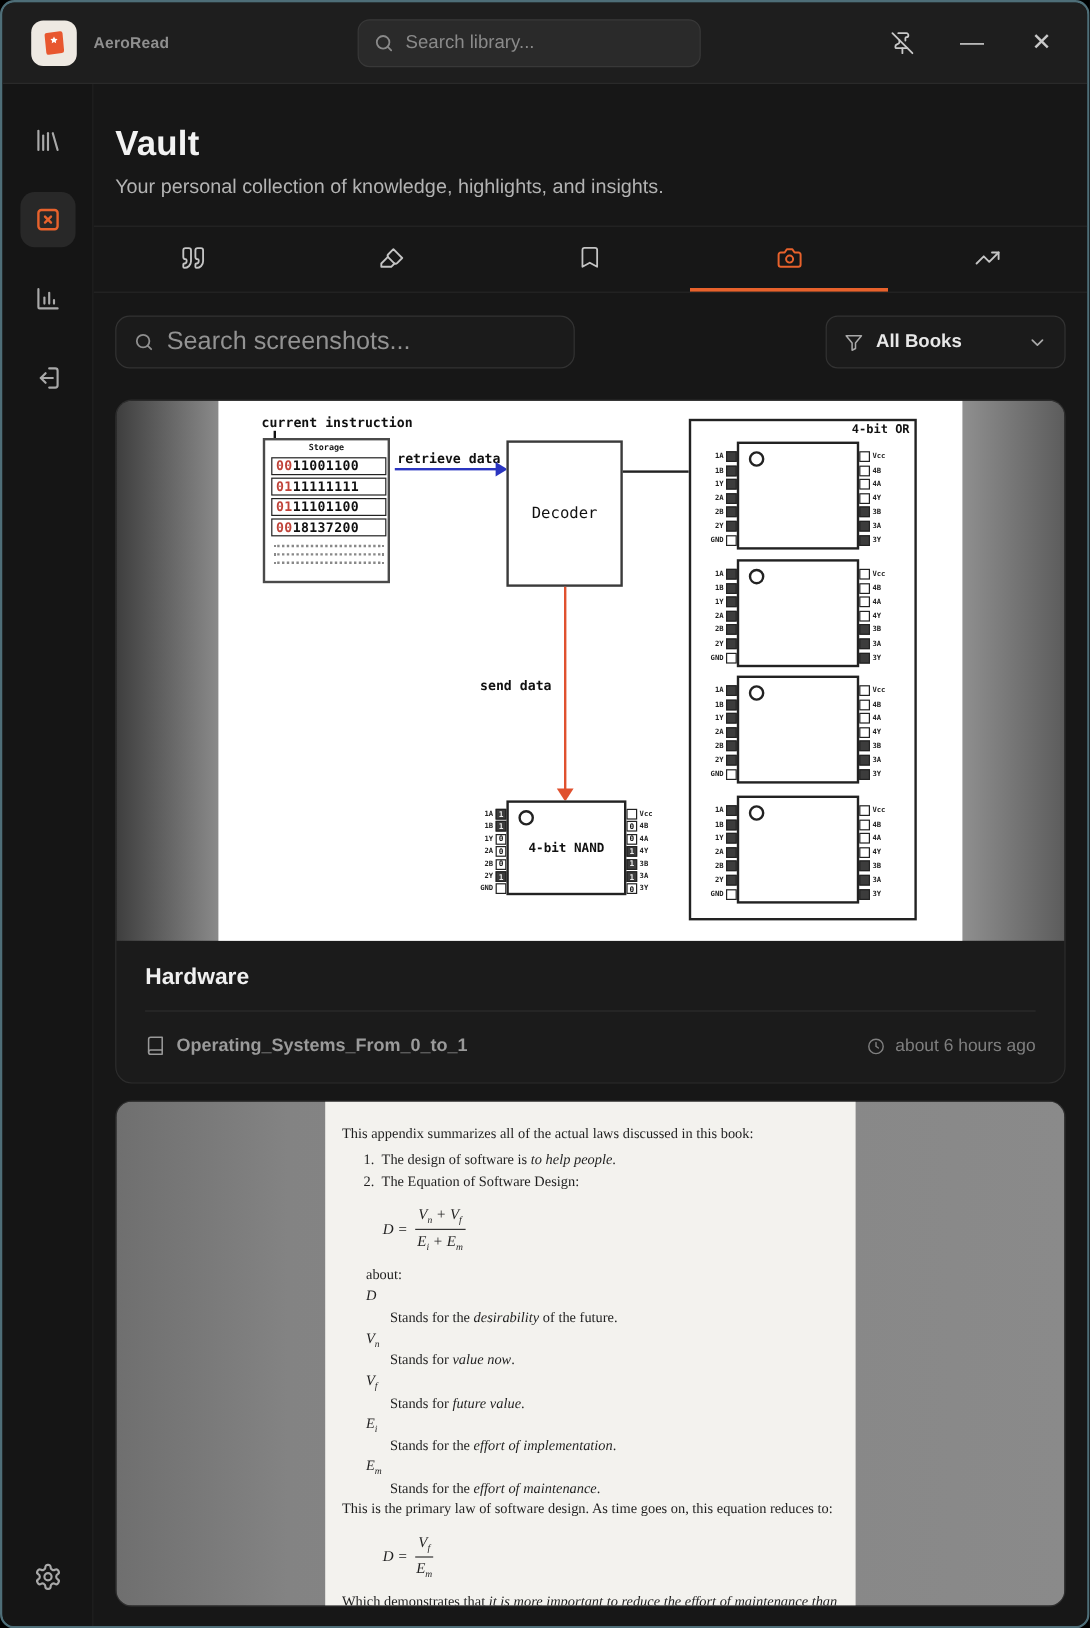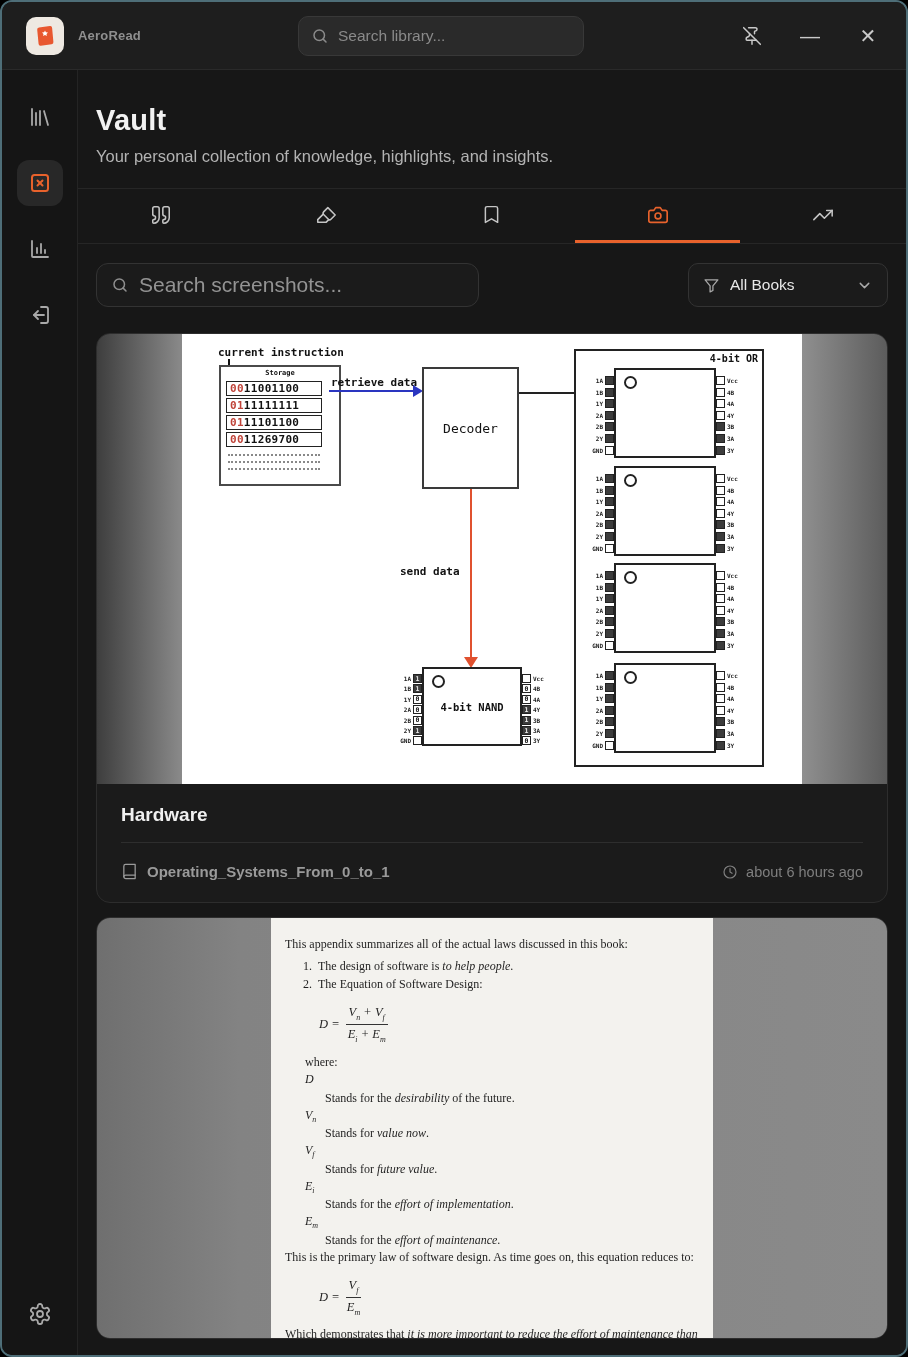--- a/index.html
+++ b/index.html
@@ -40,21 +40,21 @@
     display:flex; align-items:center; justify-content:center; cursor:pointer; }
   .tab.active { color:#e8622c; border-bottom-color:#e8622c; }
   
   .toolbar { display:flex; justify-content:space-between; align-items:center; padding:19px 18px 0; }
   .shot-search { width:383px; height:44px; background:#1b1b1b; border:1px solid #333; border-radius:12px;
     display:flex; align-items:center; gap:10px; padding:0 14px; color:#8f8f8f; }
   .shot-search input { flex:1; background:transparent; border:none; outline:none; color:#d5d5d5; font-size:21px; font-family:"Liberation Sans",sans-serif;}
   .shot-search input::placeholder { color:#939393; }
   .book-filter { width:200px; height:44px; background:#1b1b1b; border:1px solid #333; border-radius:10px;
     display:flex; align-items:center; gap:10px; padding:0 14px; cursor:pointer; color:#e8e8e8; }
-  .book-filter .flabel { font-size:15.5px; font-weight:400; flex:1; text-align:left; }
+  .book-filter .flabel { font-size:15.5px; font-weight:700; flex:1; text-align:left; }
   .book-filter svg { color:#a9a9a9; }
   
   .cards { padding:26px 18px 0; display:flex; flex-direction:column; gap:14px; }
   .card { background:#1b1b1b; border:1px solid #2d2d2d; border-radius:14px; overflow:hidden; cursor:pointer; }
   .shot-area { height:450px; position:relative; display:flex; justify-content:center;
     background:linear-gradient(90deg,#3e3e3e 0,#9a9a9a 13%,#9a9a9a 87%,#5c5c5c 100%); }
   .shot-area2 { height:420px; position:relative; display:flex; justify-content:center;
     background:linear-gradient(90deg,#6f6f6f 0,#838383 18%,#8a8a8a 100%); }
   .card-footer { padding:20px 24px 22px; }
   .card-title { color:#f0f0f0; font-size:19px; font-weight:700; margin-bottom:16px; }
@@ -63,21 +63,21 @@
   .meta-book { display:flex; align-items:center; gap:9px; color:#9a9a9a; font-size:15px; font-weight:600; }
   .meta-time { display:flex; align-items:center; gap:8px; color:#7f7f7f; font-size:14.5px; }
   
   .dpage { width:620px; height:450px; background:#fff; position:relative;
     font-family:"DejaVu Sans Mono", monospace; color:#111; }
   .d-abs { position:absolute; }
   .ci-label { left:36px; top:12px; font-size:11px; font-weight:700; }
   .conn-v { left:46px; top:25px; width:2px; height:28px; background:#111; }
   .conn-h { left:46px; top:51px; width:9px; height:2px; background:#111; }
   .conn-a { left:55px; top:48px; width:0; height:0; border-top:4px solid transparent; border-bottom:4px solid transparent; border-left:7px solid #111; }
-  .storage-box { left:37px; top:31px; width:122px; height:121px; border:2px solid #4a4a4a; background:#fff; }
+  .storage-box { left:37px; top:31px; width:106px; height:121px; border:2px solid #4a4a4a; background:#fff; }
   .storage-title { position:absolute; top:2px; left:0; right:0; text-align:center; font-size:7px; font-weight:700; }
   .srow { position:absolute; left:5px; width:96px; height:15px; border:1.5px solid #222; background:#fff;
     font-size:11px; font-weight:700; display:flex; align-items:center; padding-left:3px; letter-spacing:.3px; }
   .sred { color:#c0443a; }
   .dots { position:absolute; left:7px; width:92px; border-top:2px dotted #888; }
   .ret-line { left:147px; top:56px; width:86px; height:2px; background:#2a35c0; }
   .ret-arrow { left:231px; top:51px; width:0; height:0; border-top:6px solid transparent; border-bottom:6px solid transparent; border-left:10px solid #2a35c0; }
   .ret-label { left:149px; top:42px; font-size:11px; font-weight:700; }
   .decoder-box { left:240px; top:33px; width:97px; height:122px; border:2px solid #3a3a3a; background:#fff;
     display:flex; align-items:center; justify-content:center; font-size:13px; }
@@ -267,21 +267,21 @@
                 <div class="srow" style="top:31px">
                     <span class="sred">01</span>
                     <span>11111111</span>
                   </div>
                 <div class="srow" style="top:48px">
                     <span class="sred">01</span>
                     <span>11101100</span>
                   </div>
                 <div class="srow" style="top:65px">
                     <span class="sred">00</span>
-                    <span>11269700</span>
+                    <span>18137200</span>
                   </div>
                 <div class="dots" style="top:87px"></div>
                 <div class="dots" style="top:94px"></div>
                 <div class="dots" style="top:101px"></div>
               </div>
 
               <div class="d-abs ret-label">retrieve data</div>
               <div class="d-abs ret-line"></div>
               <div class="d-abs ret-arrow"></div>
 
@@ -632,21 +632,21 @@
                   <span><span>The Equation of Software Design:</span><em></em><span></span></span>
                 </div>
               </div>
               <div class="formula">
                 <span><em>D</em> <span>=</span></span>
                 <span class="frac">
                   <span class="f-num"><em>V</em><sub>n</sub> <span>+</span> <em>V</em><sub>f</sub></span>
                   <span class="f-den"><em>E</em><sub>i</sub> <span>+</span> <em>E</em><sub>m</sub></span>
                 </span>
               </div>
-              <div class="where">where:</div>
+              <div class="where">about:</div>
 
               <div class="def-term"><em>D</em><sub></sub></div>
               <div class="def-body"><span>Stands for the </span><em>desirability</em><span> of the future.</span></div>
               <div class="def-term"><em>V</em><sub>n</sub></div>
               <div class="def-body"><span>Stands for </span><em>value now</em><span>.</span></div>
               <div class="def-term"><em>V</em><sub>f</sub></div>
               <div class="def-body"><span>Stands for </span><em>future value</em><span>.</span></div>
               <div class="def-term"><em>E</em><sub>i</sub></div>
               <div class="def-body"><span>Stands for the </span><em>effort of implementation</em><span>.</span></div>
               <div class="def-term"><em>E</em><sub>m</sub></div>

